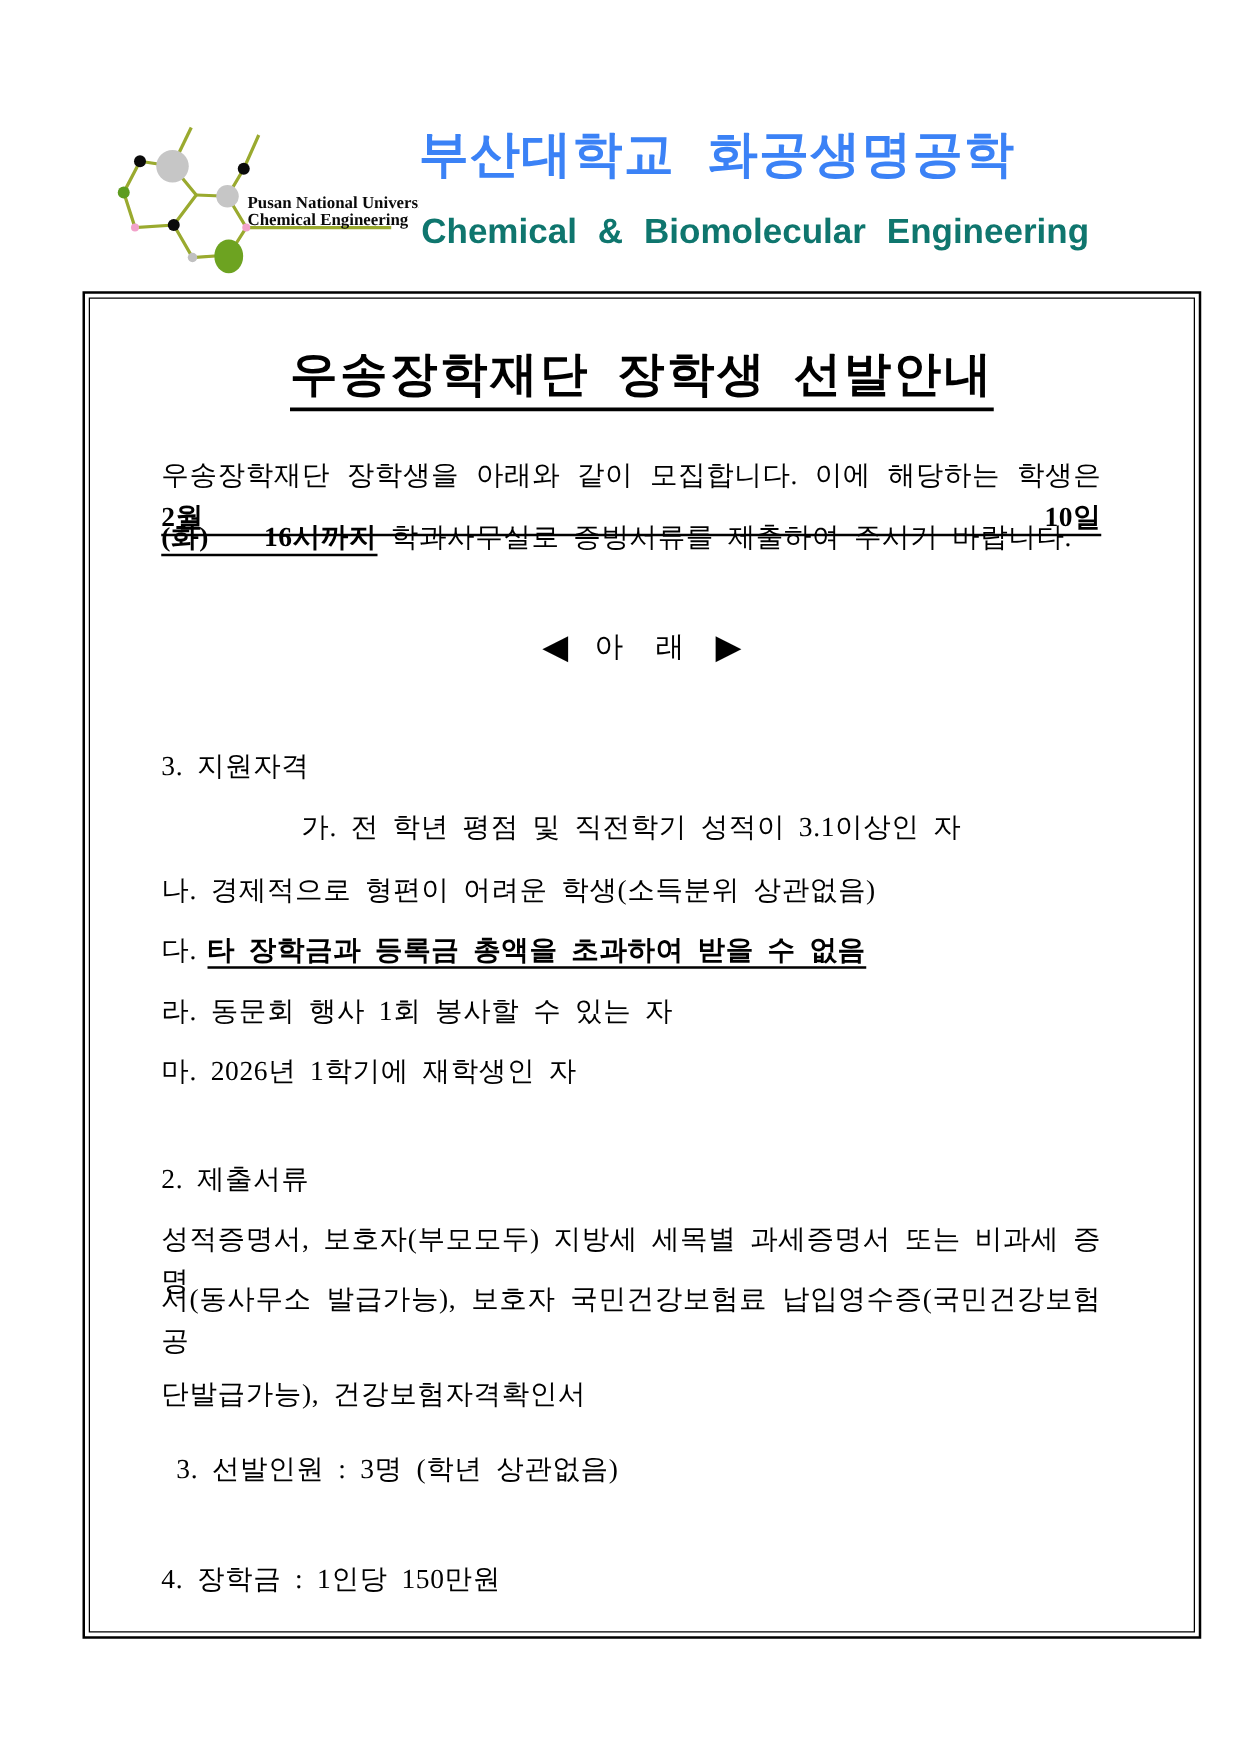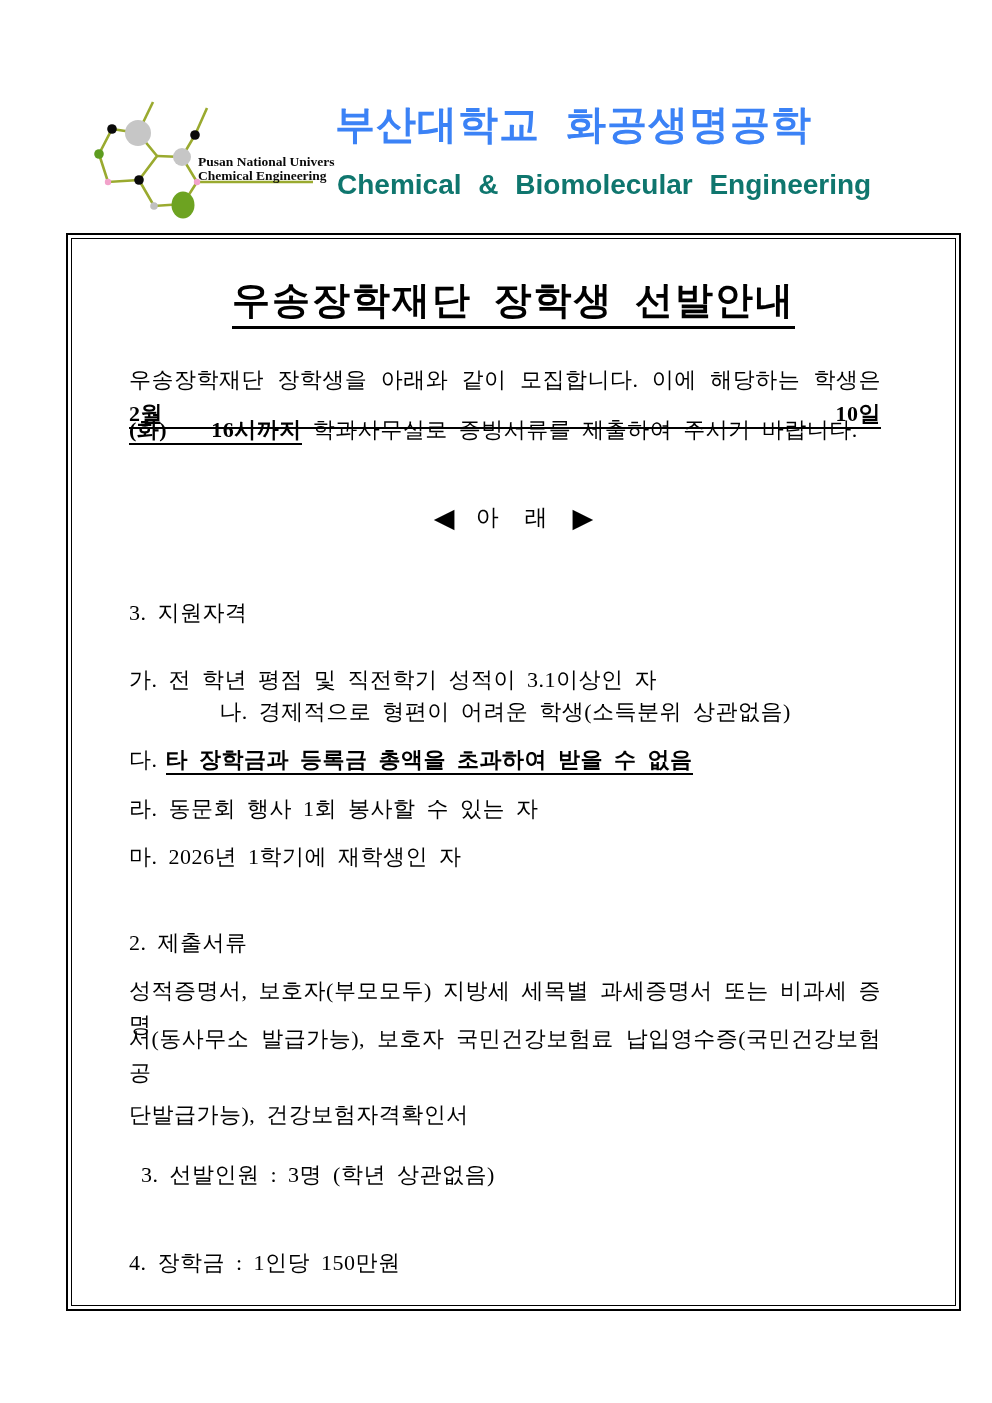--- a/index.html
+++ b/index.html
@@ -137,22 +137,22 @@
 
   <div class="line" style="top:178px;"><span class="em-bu">(화)&nbsp;&nbsp;&nbsp;&nbsp;16시까지</span><span> 학과사무실로 증빙서류를 제출하여 주시기 바랍니다.</span></div>
 
   <div class="below-row">
     <span class="arrow">◀</span>
     <span class="below-label">아 래</span>
     <span class="arrow">▶</span>
   </div>
 
   <div class="line" style="top:361px;">3. 지원자격</div>
-  <div class="line" style="top:428px;">가. 전 학년 평점 및 직전학기 성적이 3.1이상인 자</div>
-  <div class="line" style="top:460px;text-align:center;">나. 경제적으로 형편이 어려운 학생(소득분위 상관없음)</div>
+  <div class="line" style="top:410px;text-align:center;">가. 전 학년 평점 및 직전학기 성적이 3.1이상인 자</div>
+  <div class="line" style="top:460px;">나. 경제적으로 형편이 어려운 학생(소득분위 상관없음)</div>
   <div class="line" style="top:508px;"><span class="da-prefix">다.</span><span class="em-bu">타 장학금과 등록금 총액을 초과하여 받을 수 없음</span></div>
   <div class="line" style="top:557px;">라. 동문회 행사 1회 봉사할 수 있는 자</div>
   <div class="line" style="top:605px;">마. 2026년 1학기에 재학생인 자</div>
 
   <div class="line" style="top:691px;">2. 제출서류</div>
   <div class="line jl" style="top:787px;">서(동사무소 발급가능), 보호자 국민건강보험료 납입영수증(국민건강보험공</div>
   <div class="line jl" style="top:739px;">성적증명서, 보호자(부모모두) 지방세 세목별 과세증명서 또는 비과세 증명</div>
   <div class="line" style="top:835px;margin-top:28px;">단발급가능), 건강보험자격확인서</div>
 
   <div class="line" style="top:923px;margin-left:12px;">3. 선발인원 : 3명 (학년 상관없음)</div>

